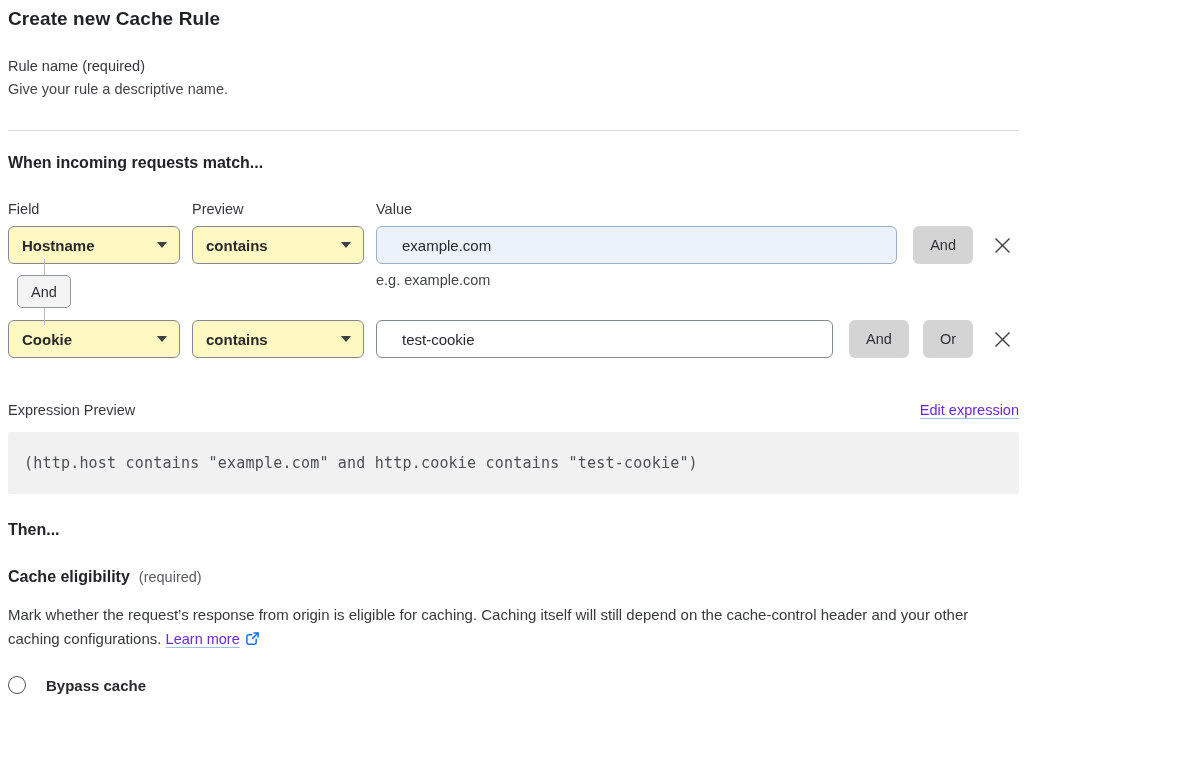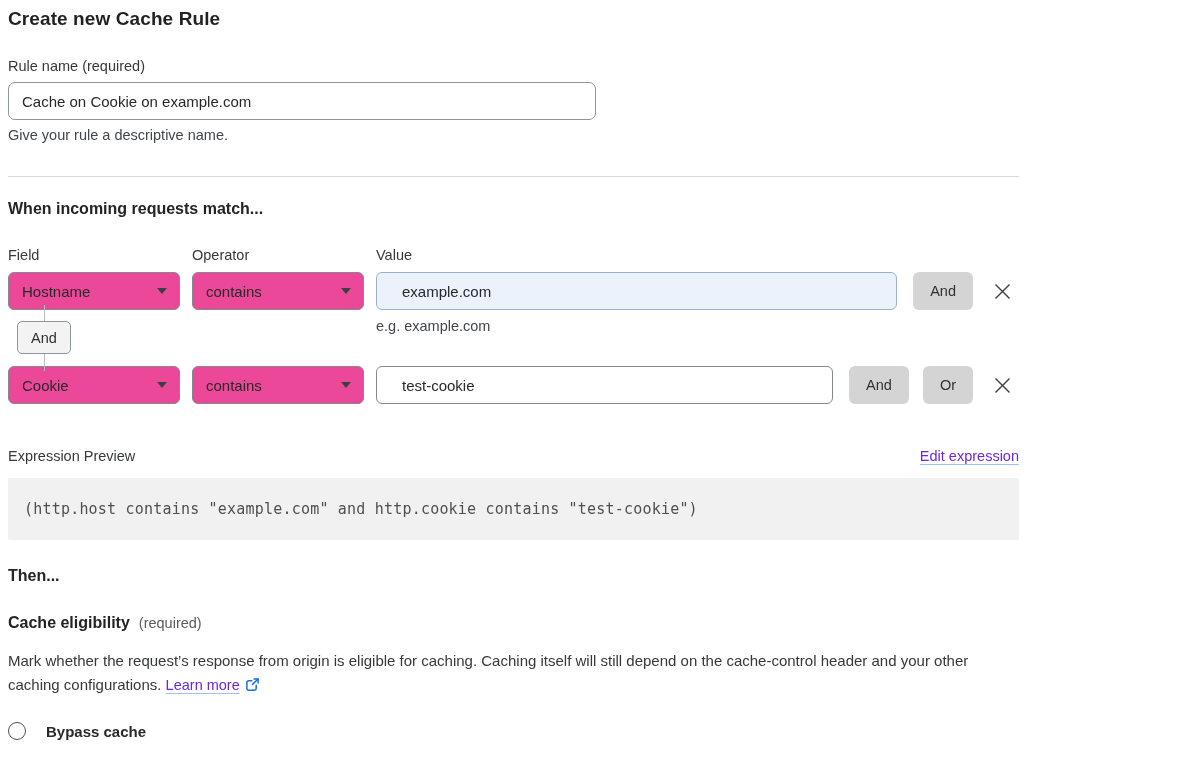--- a/index.html
+++ b/index.html
@@ -27,23 +27,23 @@
   .section-heading { font-size: 16px; font-weight: 700; color: #222425; margin-top: 23px; }
 
   .col-labels { display: flex; margin-top: 29px; font-size: 14.5px; color: #36393a; }
   .col-field { width: 172px; }
   .col-gap { width: 12px; }
   .col-operator { width: 172px; }
   .col-value { flex: 1; }
 
   .cond-row { display: flex; align-items: center; margin-top: 9px; }
   .select {
-    width: 172px; height: 38px; background: #ec4899; border: 1px solid #83898c;
+    width: 172px; height: 38px; background: #fef9c3; border: 1px solid #83898c;
     border-radius: 6px; display: flex; align-items: center; justify-content: space-between;
-    padding: 0 12px 0 13px; font-size: 15px; color: #27292a; cursor: pointer; flex: none;
+    padding: 0 12px 0 13px; font-size: 15px; color: #27292a; cursor: pointer; flex: none; font-weight: bold;
   }
   .caret { width: 0; height: 0; border-left: 5px solid transparent; border-right: 5px solid transparent; border-top: 6px solid #3c4043; flex: none; }
   .value-input {
     flex: 1; height: 38px; border: 1px solid #83898c; border-radius: 6px;
     padding: 0 25px; font-family: "Liberation Sans", sans-serif; font-size: 15px; color: #27292a;
     background: #fff; outline: none; min-width: 0;
   }
   .value-input.highlight { background: #ebf2fc; border-color: #9bb0ca; }
   .logic-btn {
     height: 38px; padding: 0 17px; margin-left: 16px; border: none; border-radius: 6px;
@@ -90,31 +90,30 @@
   .radio-label { font-size: 15px; color: #27292a; font-weight: bold; }
 </style>
 </head>
 <body>
 
 <div class="container">
 
   <h1 class="page-title">Create new Cache Rule</h1>
 
   <div class="field-label">Rule name (required)</div>
-  <input class="rule-name-input" type="text" value="Cache on Cookie on example.com" style="">
   <div class="help-text">Give your rule a descriptive name.</div>
 
   <hr class="divider">
 
   <div class="section-heading">When incoming requests match...</div>
 
   <div class="col-labels">
     <div class="col-field">Field</div>
     <div class="col-gap"></div>
-    <div class="col-operator">Operator</div>
+    <div class="col-operator">Preview</div>
     <div class="col-gap"></div>
     <div class="col-value">Value</div>
   </div>
 
   <div class="cond-row">
     <div class="select">
       <span>Hostname</span>
       <span class="caret"></span>
     </div>
     <div class="col-gap"></div>

